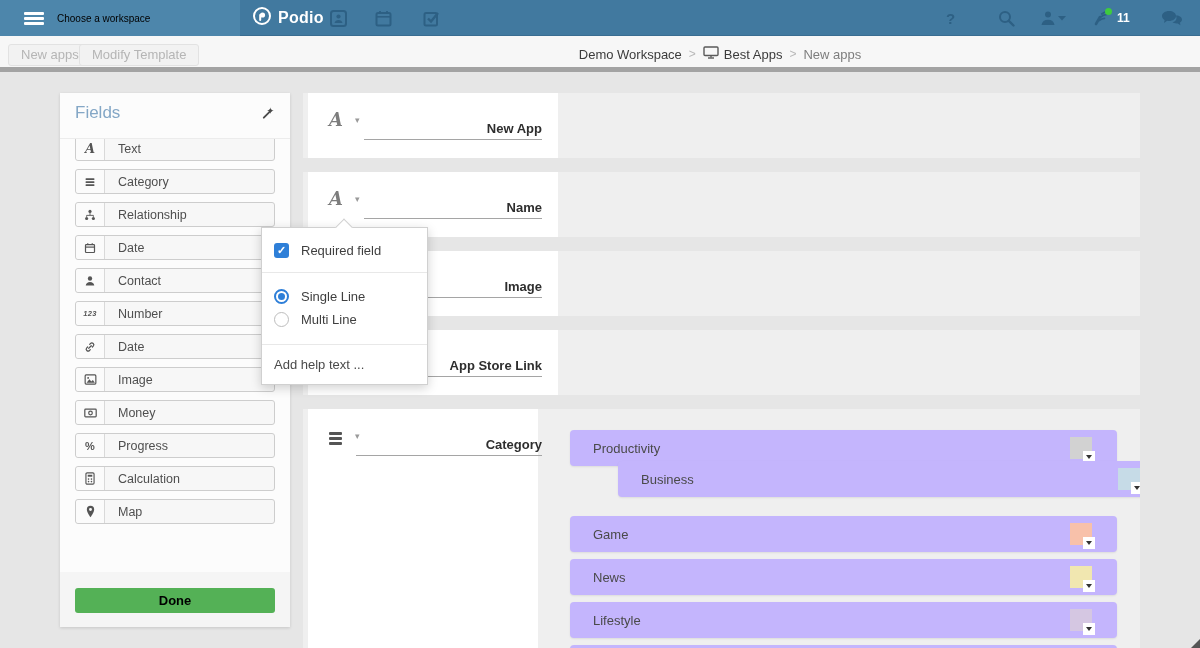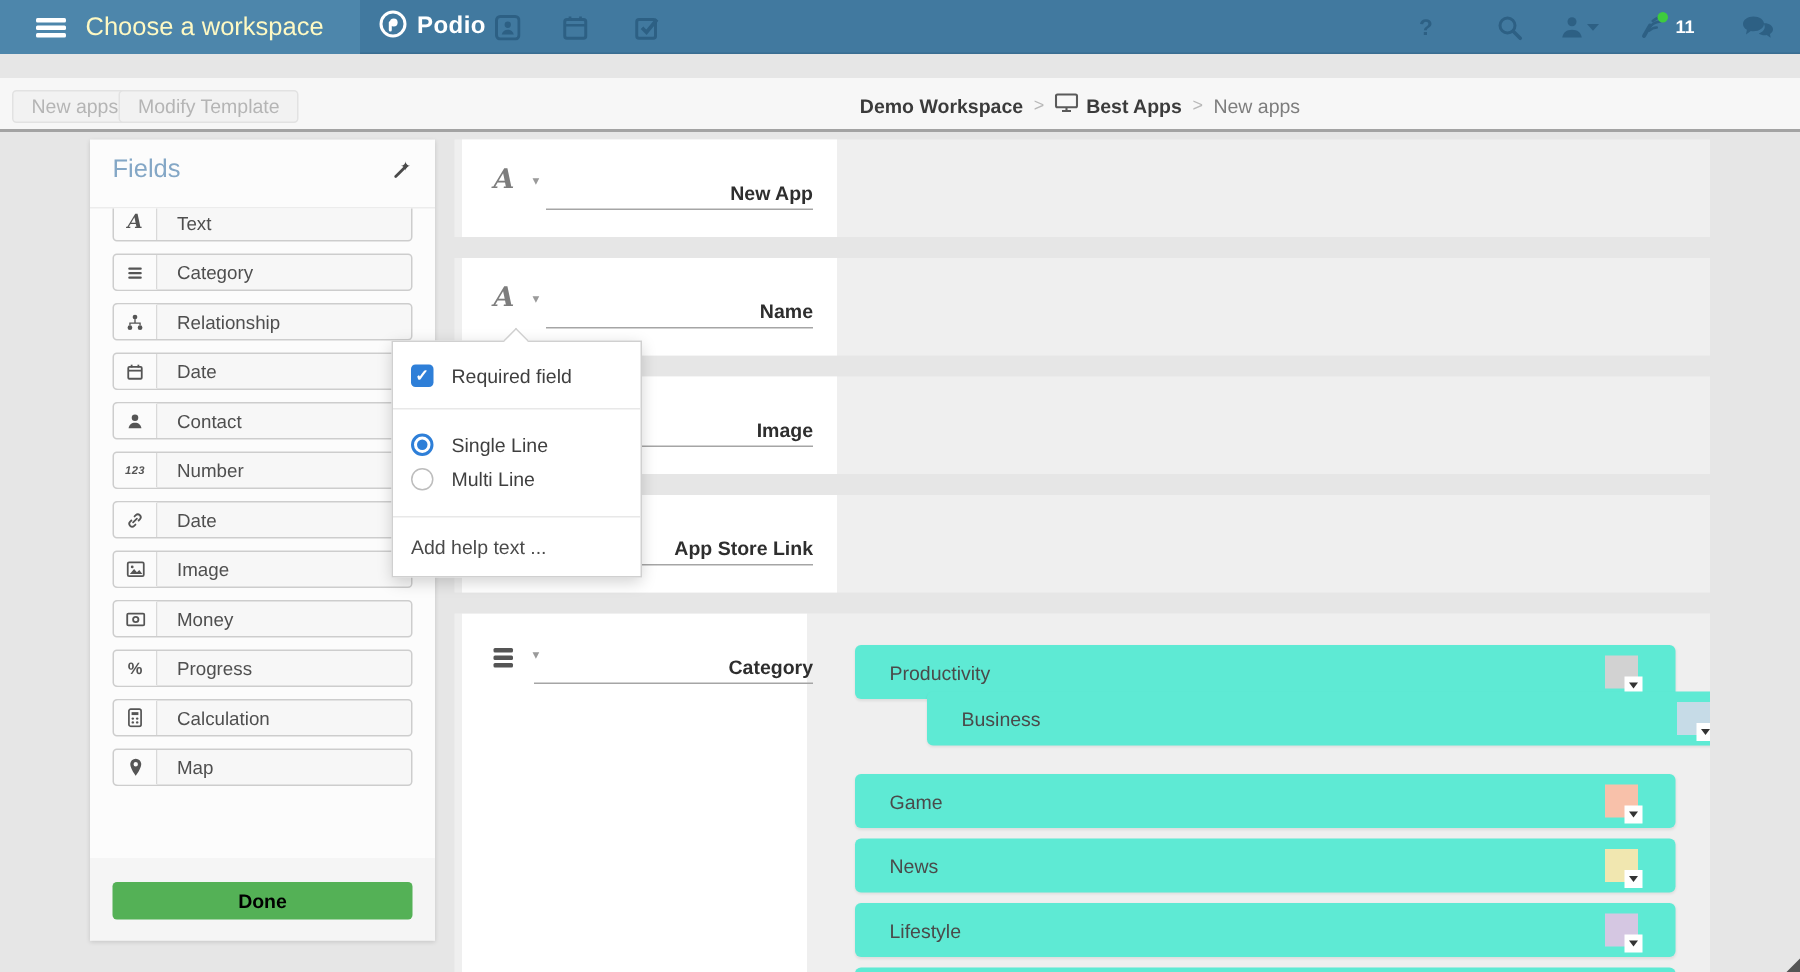--- a/index.html
+++ b/index.html
@@ -5,40 +5,40 @@
   * { margin:0; padding:0; box-sizing:border-box; }
   html,body { width:1200px; height:648px; overflow:hidden; }
   body { font-family:"Liberation Sans", sans-serif; background:#e6e6e6; }
   #app { position:relative; width:1200px; height:648px; }
 
   
   #topbar { position:absolute; left:0; top:0; width:1200px; height:36px; background:#41799f; border-bottom:1px solid #396d91; z-index:60; }
   #topbar-left { position:absolute; left:0; top:0; width:240px; height:36px; background:#4d86ab; display:flex; align-items:center; }
   .hamburger { margin-left:24px; width:20px; height:13px; display:flex; flex-direction:column; justify-content:space-between; cursor:pointer; }
   .hamburger span { display:block; height:3px; background:#fff; border-radius:1px; }
-  #workspace-label { margin-left:13px; color:#fef9c3; font-size:17px; }
+  #workspace-label { margin-left:13px; color:#000000; font-size:10px; }
   #brand { position:absolute; left:252px; top:0; height:36px; display:flex; align-items:center; color:#fff; }
   #brand .brand-name { font-size:16px; font-weight:bold; margin-left:6px; letter-spacing:.3px; }
   .navicon { position:absolute; top:0; height:36px; display:flex; align-items:center; color:#2d6084; }
   .navicon svg { display:block; }
   #help-icon { left:946px; font-size:15px; font-weight:bold; color:#2d6084; }
   #search-icon { left:998px; }
   #user-icon { left:1040px; }
   #notif { left:1092px; color:#fff; }
   #notif .count { font-size:12px; font-weight:bold; margin-left:5px; }
   #notif .dot { position:absolute; left:13px; top:8px; width:7px; height:7px; border-radius:50%; background:#3ecb3e; }
   #chat-icon { left:1161px; }
 
   
-  #toolbar { position:absolute; left:0; top:52px; width:1200px; height:36px; background:#f7f7f7; border-bottom:2px solid #a3a3a3; z-index:5; }
+  #toolbar { position:absolute; left:0; top:36px; width:1200px; height:36px; background:#f7f7f7; border-bottom:5px solid #a3a3a3; z-index:5; }
   .tb-btn { position:absolute; top:8px; height:22px; padding:0 12px; font-size:13px; color:#b5b5b5; background:#f2f2f2; border:1px solid #e2e2e2; border-radius:3px; line-height:20px; cursor:default; }
   #btn-new-apps { left:8px; }
   #btn-modify-template { left:79px; }
   #breadcrumb { position:absolute; left:300px; top:0; width:840px; height:36px; display:flex; align-items:center; justify-content:center; gap:7px; font-size:13px; }
-  #breadcrumb .bold { font-weight:bold; color:#3b3b3b; }
+  #breadcrumb .bold { font-weight:normal; color:#3b3b3b; }
   #breadcrumb .sep { color:#b8b8b8; font-size:12px; }
   #breadcrumb .muted { color:#7d7d7d; }
   #breadcrumb .crumb-app { display:flex; align-items:center; gap:5px; }
 
   
   #sidebar { position:absolute; left:60px; top:93px; width:230px; height:534px; background:#fcfcfc; box-shadow:0 1px 3px rgba(0,0,0,.14); z-index:10; }
   #sidebar-title { position:absolute; left:15px; top:10px; font-size:17px; color:#84a7c6; }
   #wand-icon { position:absolute; right:14px; top:12px; color:#4a4a4a; cursor:pointer; }
   #field-list { position:absolute; left:0; top:45px; bottom:55px; width:230px; padding:0 15px; overflow:hidden; border-top:1px solid #ececec; }
   .field-item { display:flex; align-items:stretch; height:25px; margin-bottom:8px; background:#f7f7f7; border:1px solid #cdcdcd; border-radius:3px; cursor:grab; }
@@ -60,21 +60,21 @@
   .f-underline { position:absolute; left:56px; top:46px; width:178px; border-top:1px solid #a5a5a5; }
   .f-label { position:absolute; left:56px; top:28px; width:178px; text-align:right; font-weight:bold; font-size:13px; color:#2e2e2e; cursor:text; }
   #band-category { top:409px; height:239px; overflow:hidden; }
   #band-category .card { width:230px; height:239px; }
   #band-category .f-underline { left:48px; width:186px; }
   #band-category .f-label { left:48px; width:186px; }
   .cat-bars { display:flex; flex-direction:column; gap:2.5px; margin-top:3px; }
   .cat-bars span { display:block; width:13px; height:2.5px; background:#555; border-radius:1px; }
 
   
-  .opt-row { position:absolute; left:267px; width:547px; height:36px; background:#5eead4; border-radius:4px; box-shadow:0 1px 2px rgba(0,0,0,.08); cursor:pointer; }
+  .opt-row { position:absolute; left:267px; width:547px; height:36px; background:#c4b5fd; border-radius:4px; box-shadow:0 1px 2px rgba(0,0,0,.08); cursor:pointer; }
   .opt-label { position:absolute; left:23px; top:0; height:36px; display:flex; align-items:center; font-size:13px; color:#4a4a4a; }
   .opt-swatch { position:absolute; right:25px; top:7px; width:22px; height:22px; cursor:pointer; }
   .opt-notch { position:absolute; right:22px; top:21px; width:12px; height:12px; background:#fff; display:flex; align-items:center; justify-content:center; }
   .opt-notch::after { content:""; border-left:3.5px solid transparent; border-right:3.5px solid transparent; border-top:4.5px solid #333; }
 
   
   #popup { position:absolute; left:261px; top:227px; width:167px; background:#fff; border:1px solid #d0d0d0; box-shadow:0 3px 10px rgba(0,0,0,.18); z-index:50; }
   #popup-arrow { position:absolute; left:76px; top:-7px; width:12px; height:12px; background:#fff; border-left:1px solid #d0d0d0; border-top:1px solid #d0d0d0; transform:rotate(45deg); }
   .pop-row { position:relative; display:flex; align-items:center; gap:12px; padding:0 0 0 12px; font-size:13px; color:#3f3f3f; }
   .pop-sep { border-top:1px solid #e8e8e8; }

